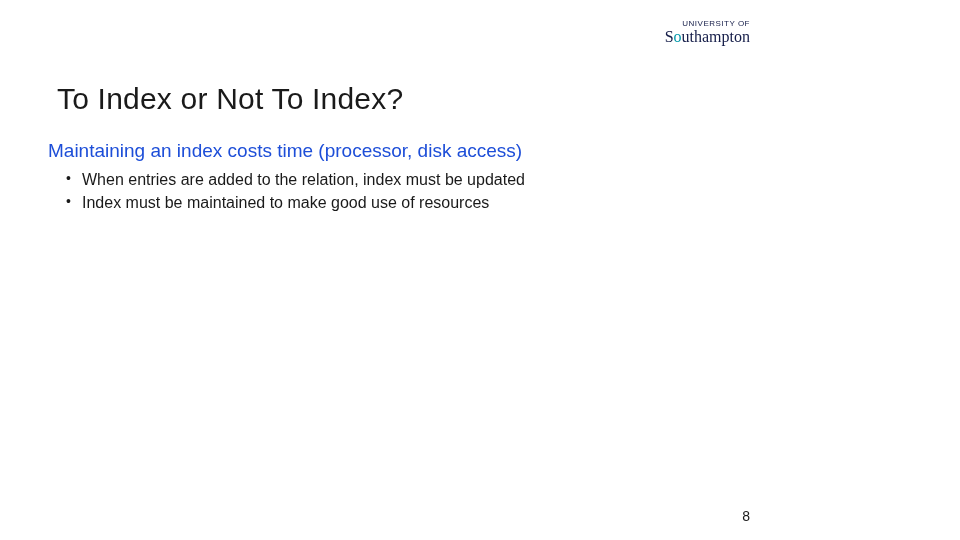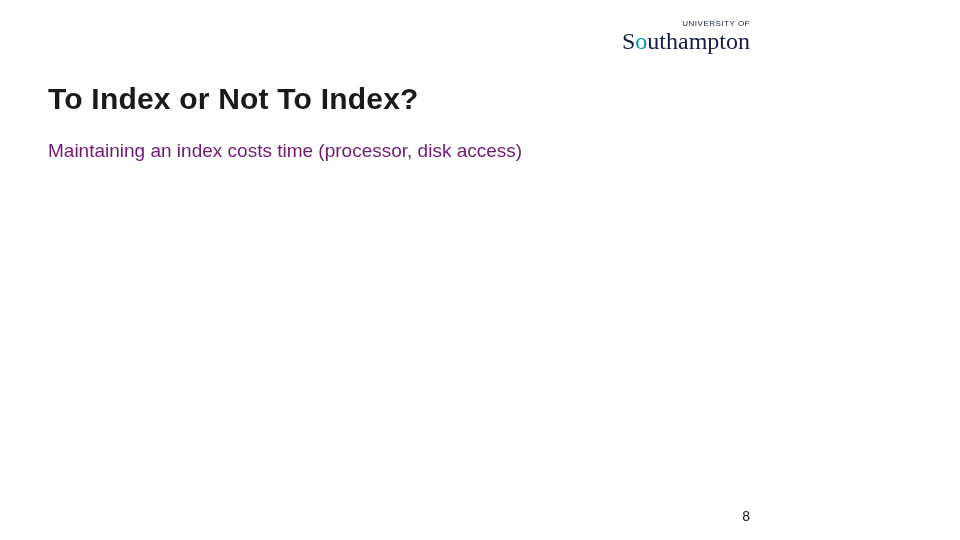--- a/index.html
+++ b/index.html
@@ -27,48 +27,48 @@
     line-height: 1;
   }
   .logo-top {
     font-size: 8px;
     letter-spacing: 0.5px;
     color: #141c48;
     font-weight: 400;
   }
   .logo-main {
     font-family: Georgia, "Times New Roman", serif;
-    font-size: 24px;
+    font-size: 16px;
     color: #141c48;
     font-weight: 400;
     margin-top: 1px;
   }
   .logo-main .accent {
     color: #0097a9;
   }
   .title {
     position: absolute;
     top: 82px;
-    left: 48px;
+    left: 57px;
     font-size: 30px;
-    font-weight: 700;
+    font-weight: 400;
     color: #1a1a1a;
     letter-spacing: 0.2px;
   }
   .content {
     position: absolute;
     top: 140px;
     left: 48px;
     right: 48px;
   }
   .lead {
     font-size: 19px;
     font-weight: 400;
     margin: 0 0 6px 0;
-    color: #701a75;
+    color: #1d4ed8;
   }
   .bullets {
     margin: 0 0 18px 0;
     padding-left: 34px;
   }
   .bullets li {
     list-style: none;
     position: relative;
     font-size: 16px;
     line-height: 1.45;
@@ -99,19 +99,23 @@
   <div class="logo">
     <div class="logo-top">UNIVERSITY OF</div>
     <div class="logo-main"><span>S</span><span class="accent">o</span><span>uthampton</span></div>
   </div>
 
   <div class="title">To Index or Not To Index?</div>
 
   <div class="content">
 
     <p class="lead">Maintaining an index costs time (processor, disk access)</p>
+    <ul class="bullets">
+      <li>When entries are added to the relation, index must be updated</li>
+      <li>Index must be maintained to make good use of resources</li>
+    </ul>
 
 
   </div>
 
   <div class="page-num">8</div>
 
 </div>
 
 </body></html>

